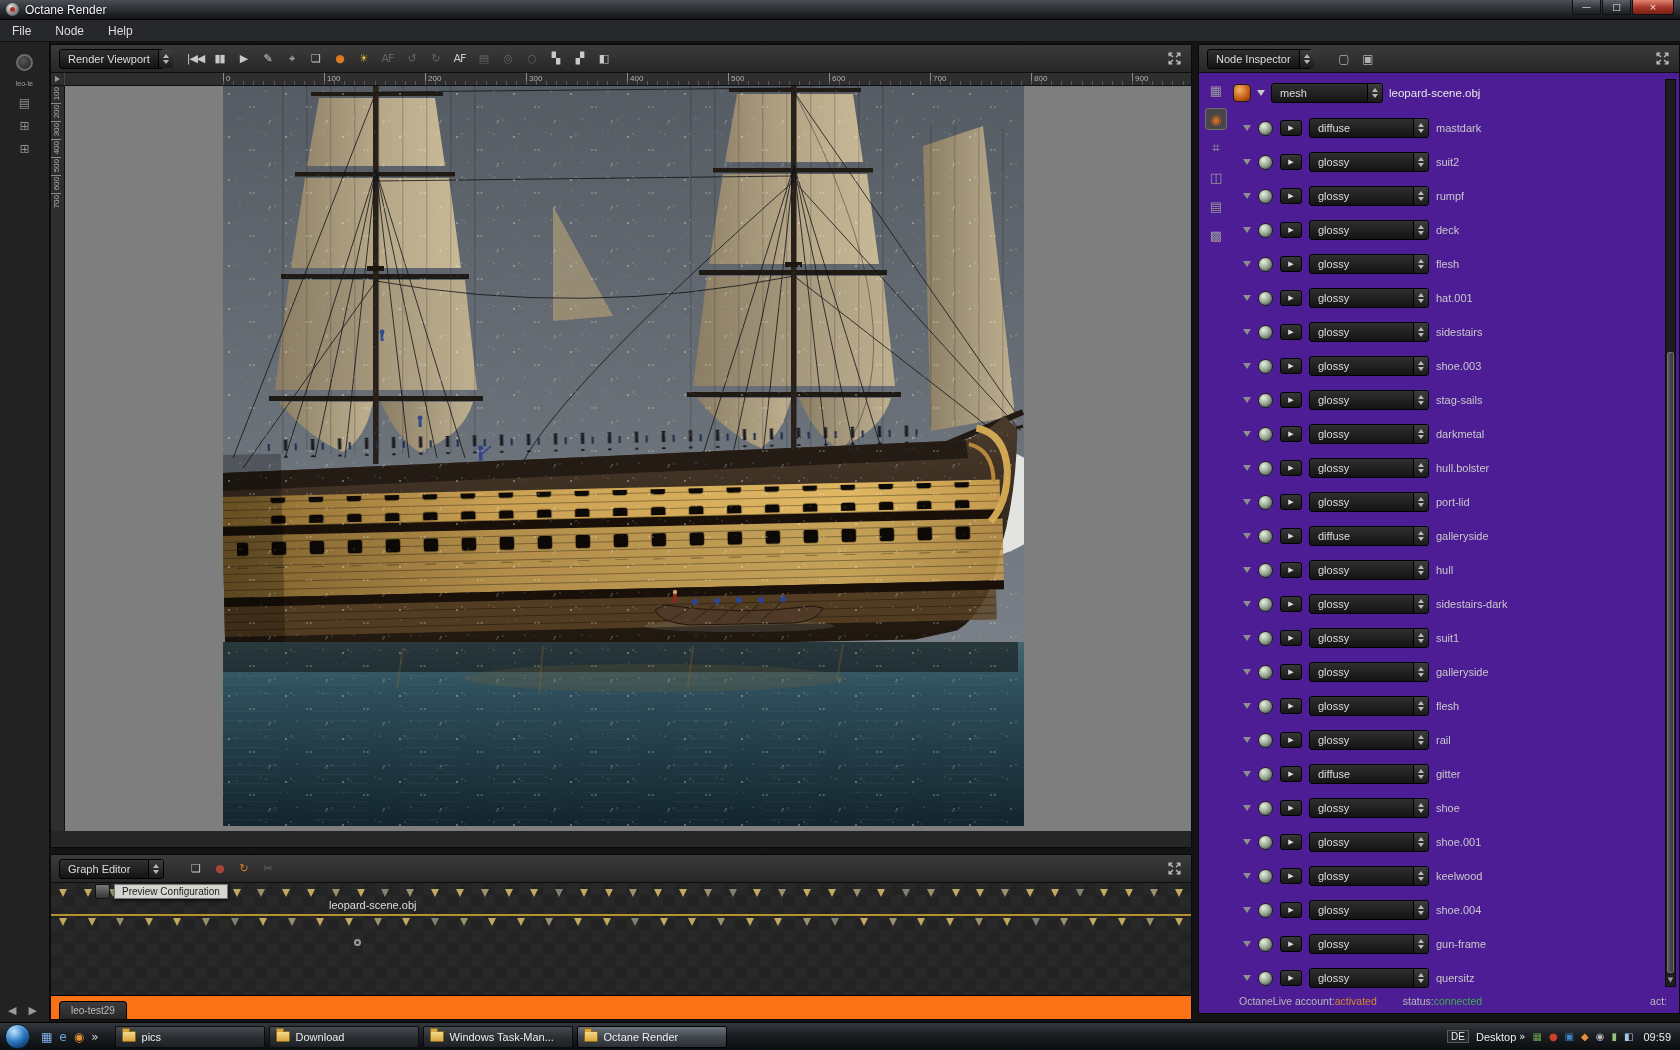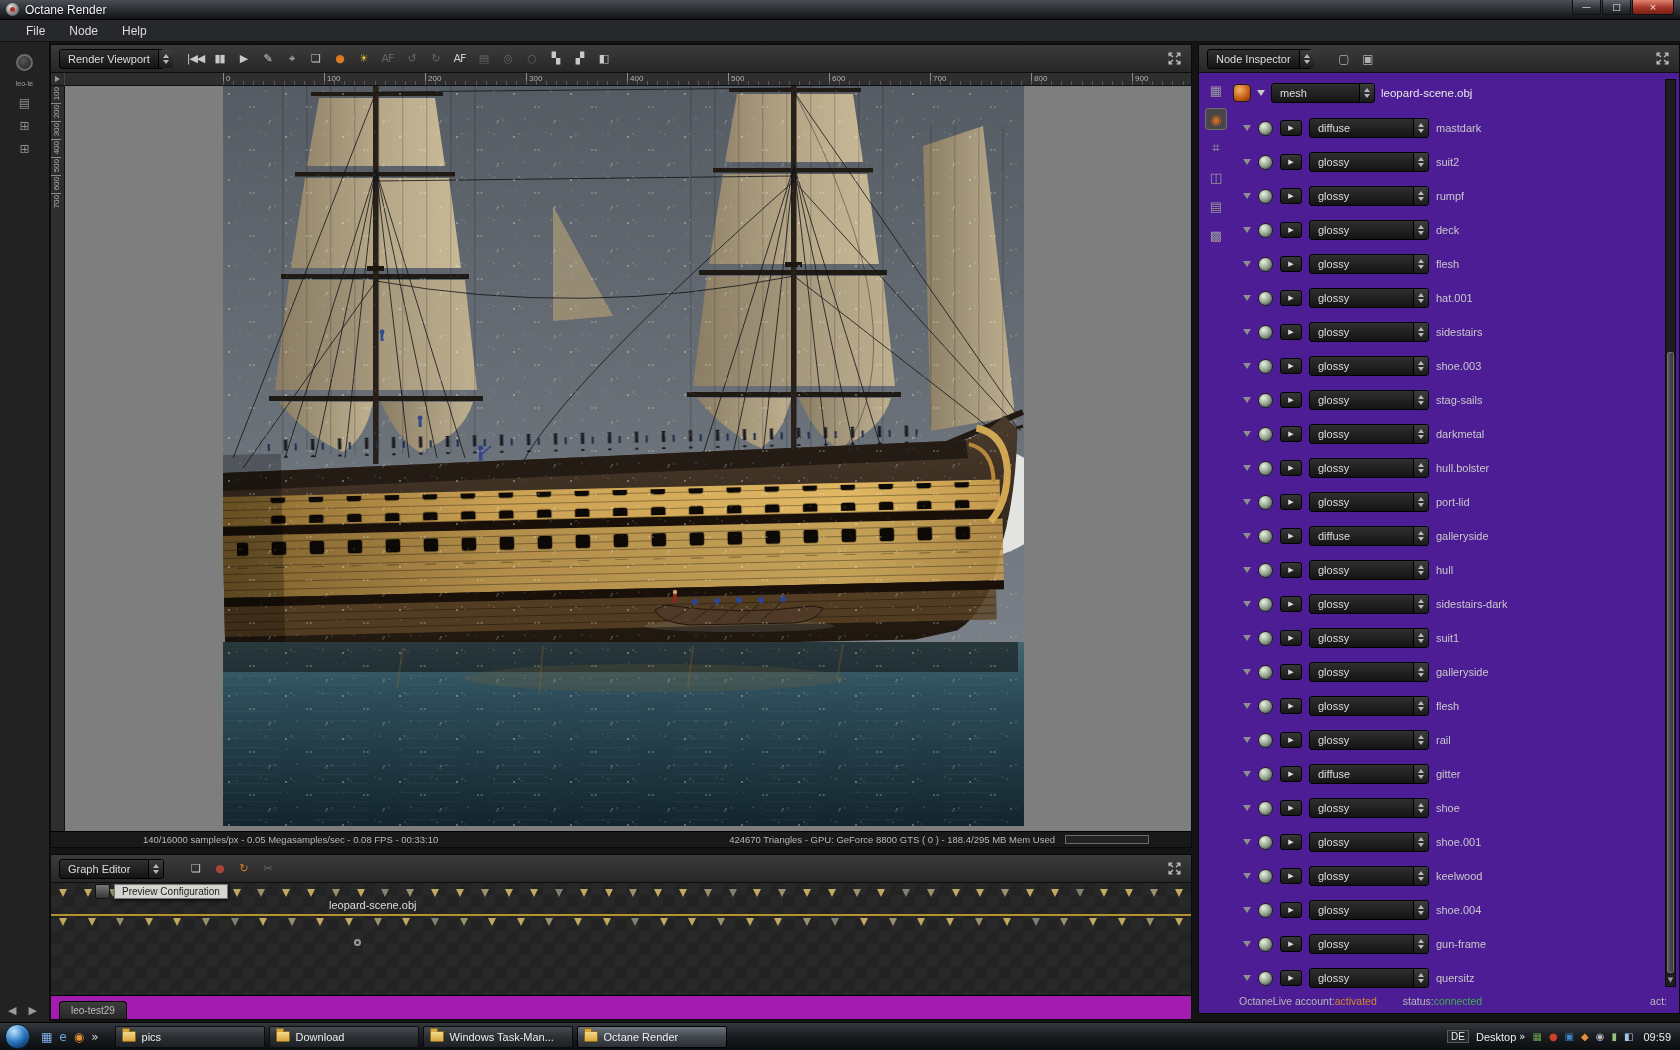--- a/index.html
+++ b/index.html
@@ -10,21 +10,21 @@
 
 .titlebar{position:absolute;left:0;top:0;right:0;height:20px;background:linear-gradient(#4a4f55,#2a2d31 55%,#121417);border-bottom:1px solid #000;display:flex;align-items:center;gap:6px;padding-left:6px}
 .app-ico{width:13px;height:13px;border-radius:50%;background:radial-gradient(circle at 38% 32%,#e8e8e8,#8a8a8a 55%,#3d3d3d);position:relative;flex:none}
 .app-ico::after{content:"";position:absolute;inset:4px;border-radius:50%;background:#b03024}
 .title-text{font-size:12px;color:#f2f2f2;text-shadow:0 1px 2px #000}
 .winbtns{position:absolute;top:0;right:6px;display:flex}
 .winbtn{width:29px;height:15px;margin-left:1px;display:flex;align-items:center;justify-content:center;font-size:9px;color:#eee;background:linear-gradient(#5c6268,#2e3338 60%,#1d2023);border:1px solid #0e1012;border-top:none;border-radius:0 0 3px 3px}
 .winbtn.close{width:42px;background:linear-gradient(#e38573,#a23426 55%,#7a1e14)}
 
 
-.menubar{position:absolute;left:0;top:20px;right:0;height:22px;background:#26282b;border-bottom:1px solid #101010;display:flex;align-items:center;padding-left:15px;gap:2px}
+.menubar{position:absolute;left:0;top:20px;right:0;height:22px;background:#26282b;border-bottom:1px solid #101010;display:flex;align-items:center;padding-left:1px;gap:2px}
 .menu-item{font-size:12px;color:#ddd;padding:2px 11px;border-radius:2px}
 
 
 .main{position:absolute;left:0;top:42px;right:0;bottom:28px;background:#141414}
 .leftstrip{position:absolute;left:0;top:0;width:50px;bottom:0;background:#222;border-right:1px solid #0b0b0b;display:flex;flex-direction:column;align-items:center;padding-top:12px;gap:9px}
 .ls-circle{width:17px;height:17px;border-radius:50%;border:2px solid #6c6c6c;background:radial-gradient(circle at 40% 35%,#555,#222)}
 .ls-label{font-size:7px;color:#9a9a9a}
 .ls-ico{font-size:12px;color:#8f8f8f}
 .nav-arrows{position:absolute;left:8px;bottom:5px;display:flex;gap:12px;font-size:11px;color:#9a9a9a}
 
@@ -70,40 +70,40 @@
 .pins.bot{top:35px}
 .pin{width:0;height:0;border-left:4.5px solid transparent;border-right:4.5px solid transparent;border-top:8px solid #c2a95f}
 .pins .pin:nth-of-type(3n){border-top-color:#99906c}
 .pins .pin:nth-of-type(7n){border-top-color:#7f7f72}
 .ge-nodelabel{position:absolute;left:278px;top:16px;font-size:11px;color:#ddd}
 .ge-line{position:absolute;left:0;right:0;top:31px;height:2px;background:#b5922b}
 .ge-outpin{position:absolute;left:303px;top:56px;width:7px;height:7px;border:2px solid #999;border-radius:50%}
 .ge-tooltip{position:absolute;left:44px;top:1px;display:flex;align-items:center;gap:4px;z-index:3}
 .ge-ticon{width:15px;height:15px;background:linear-gradient(#7a7a7a,#333);border:1px solid #111;border-radius:2px}
 .ge-ttext{background:#d6d6d0;color:#222;font-size:10px;padding:1px 7px;border:1px solid #777;box-shadow:1px 2px 3px #0009;white-space:nowrap}
-.ge-tabbar{position:absolute;left:0;right:0;bottom:0;height:24px;background:#a21caf;border-top:1px solid #000;display:flex;align-items:flex-end;padding-left:8px}
+.ge-tabbar{position:absolute;left:0;right:0;bottom:0;height:24px;background:#f97316;border-top:1px solid #000;display:flex;align-items:flex-end;padding-left:8px}
 .ge-tab{background:linear-gradient(#3d3d3d,#262626);border:1px solid #000;border-bottom:none;border-radius:4px 4px 0 0;font-size:10px;color:#bbb;padding:3px 11px}
 
 
 #ni{left:1198px;top:2px;right:0;bottom:8px;background:#4c1d95}
 .ni-hicon{font-size:12px;color:#b0b0b0}
 .insp-cats{position:absolute;left:2px;top:34px;width:30px;display:flex;flex-direction:column;gap:7px;align-items:center}
 .cat{width:22px;height:22px;display:flex;align-items:center;justify-content:center;font-size:13px;color:#9a9a9a;border-radius:3px}
 .cat.active{background:#474747;border:1px solid #6e6e6e}
 .insp-root{position:absolute;left:34px;top:38px;display:flex;align-items:center;gap:6px}
 .mat-ico{width:18px;height:18px;border-radius:4px;background:radial-gradient(circle at 35% 30%,#f2b262,#c45c14 60%,#7a3408);border:1px solid #1d1d1d}
 .tri-collapse{width:0;height:0;border-left:4px solid transparent;border-right:4px solid transparent;border-top:6px solid #c9c9c9;flex:none}
 .root-name{font-size:11.5px;color:#e8e8e8}
 .insp-rows{position:absolute;left:44px;top:66px;right:18px}
 .irow{height:34px;display:flex;align-items:center;gap:7px}
 .irow .tri-collapse{border-top-color:#8e8e8e}
 .sphere{width:15px;height:15px;border-radius:50%;background:radial-gradient(circle at 35% 30%,#e9f1e4,#9fae9a 45%,#55645a 80%,#2e2e2e);border:1px solid #1c1c1c;flex:none}
 .rowplay{width:22px;height:16px;border-radius:3px;background:linear-gradient(#383838,#181818);border:1px solid #000;color:#ddd;font-size:7px;display:flex;align-items:center;justify-content:center;flex:none}
 .dd.type{width:120px}
-.dd.meshdd{width:104px}
+.dd.meshdd{width:112px}
 .dd.header-dd{width:105px}
 .iname{font-size:11px;color:#c8c8c8;white-space:nowrap}
 .insp-scroll{position:absolute;right:3px;top:34px;bottom:26px;width:11px;background:#1d1d1d;border:1px solid #0a0a0a}
 .thumb{position:absolute;left:1px;right:1px;top:30%;bottom:13px;background:linear-gradient(90deg,#5a5a5a,#3a3a3a);border:1px solid #6e6e6e;border-radius:2px}
 .sdown{position:absolute;left:0;right:0;bottom:0;height:12px;display:flex;align-items:center;justify-content:center;color:#999;font-size:7px}
 .insp-foot{position:absolute;left:40px;right:12px;bottom:4px;height:16px;display:flex;align-items:center;font-size:10.5px;color:#b8b8b8;white-space:nowrap}
 .v-orange{color:#d08a28}
 .v-green{color:#3fae4a}
 .foot-act{margin-left:auto}
 
@@ -379,25 +379,20 @@
           <rect x="450" y="508" width="4" height="9" fill="#8a2820"></rect>
             <circle cx="452" cy="506" r="2.2" fill="#caa070"></circle>
         </g>
 
         <rect width="801" height="740" fill="url(#noise)" opacity=".45"></rect>
         <rect width="801" height="740" fill="url(#noise)" opacity=".3" transform="translate(21 13)"></rect>
         <rect width="801" height="740" fill="url(#noise)" opacity=".2" transform="translate(-17 29)"></rect>
       </svg>
     </div>
 
-    <div class="vp-status">
-      <span class="vps-left">140/16000 samples/px - 0.05 Megasamples/sec - 0.08 FPS - 00:33:10</span>
-      <span class="vps-right">424670 Triangles - GPU: GeForce 8800 GTS ( 0 ) - 188.4/295 MB Mem Used</span>
-      <span class="pbar"><span class="pfill" style="width: 64%;"></span></span>
-    </div>
   </div>
 
   <div class="panel" id="ge">
     <div class="panel-head">
       <span class="dd header-dd">
         <b class="ddlabel">Graph Editor</b>
         <span class="spin">
             <i class="tri-up"></i>
             <i class="tri-dn"></i>
           </span>

